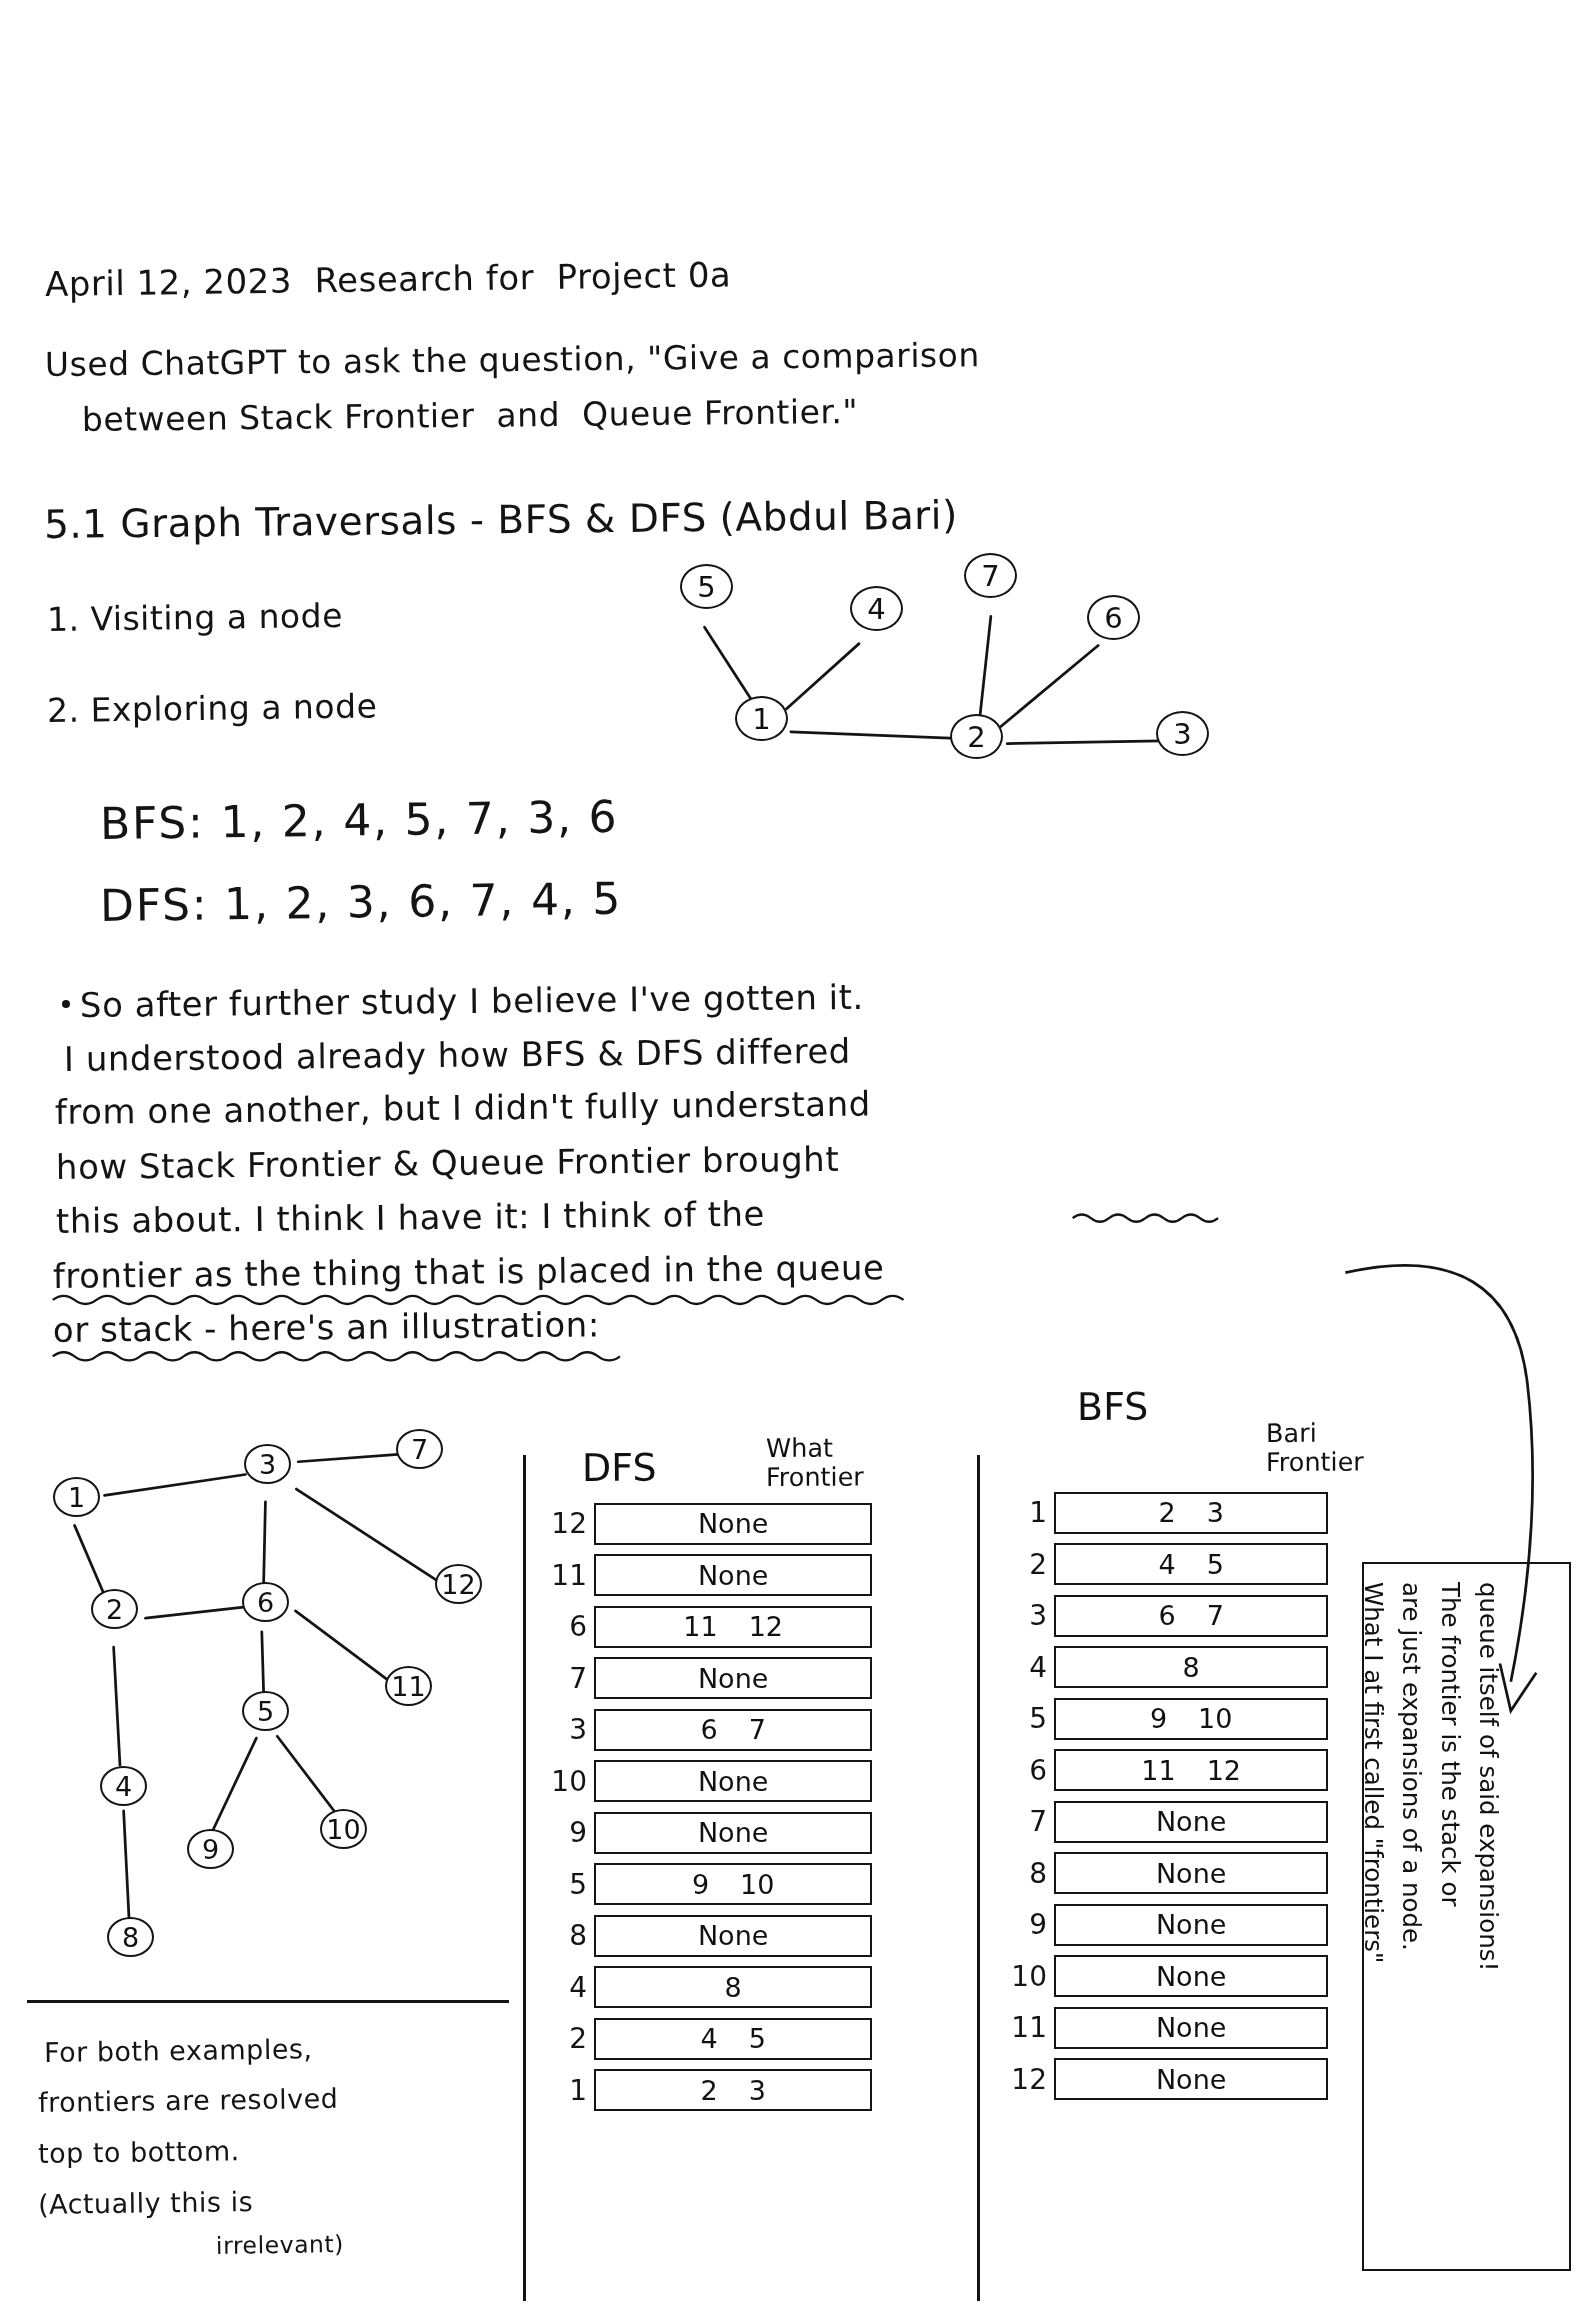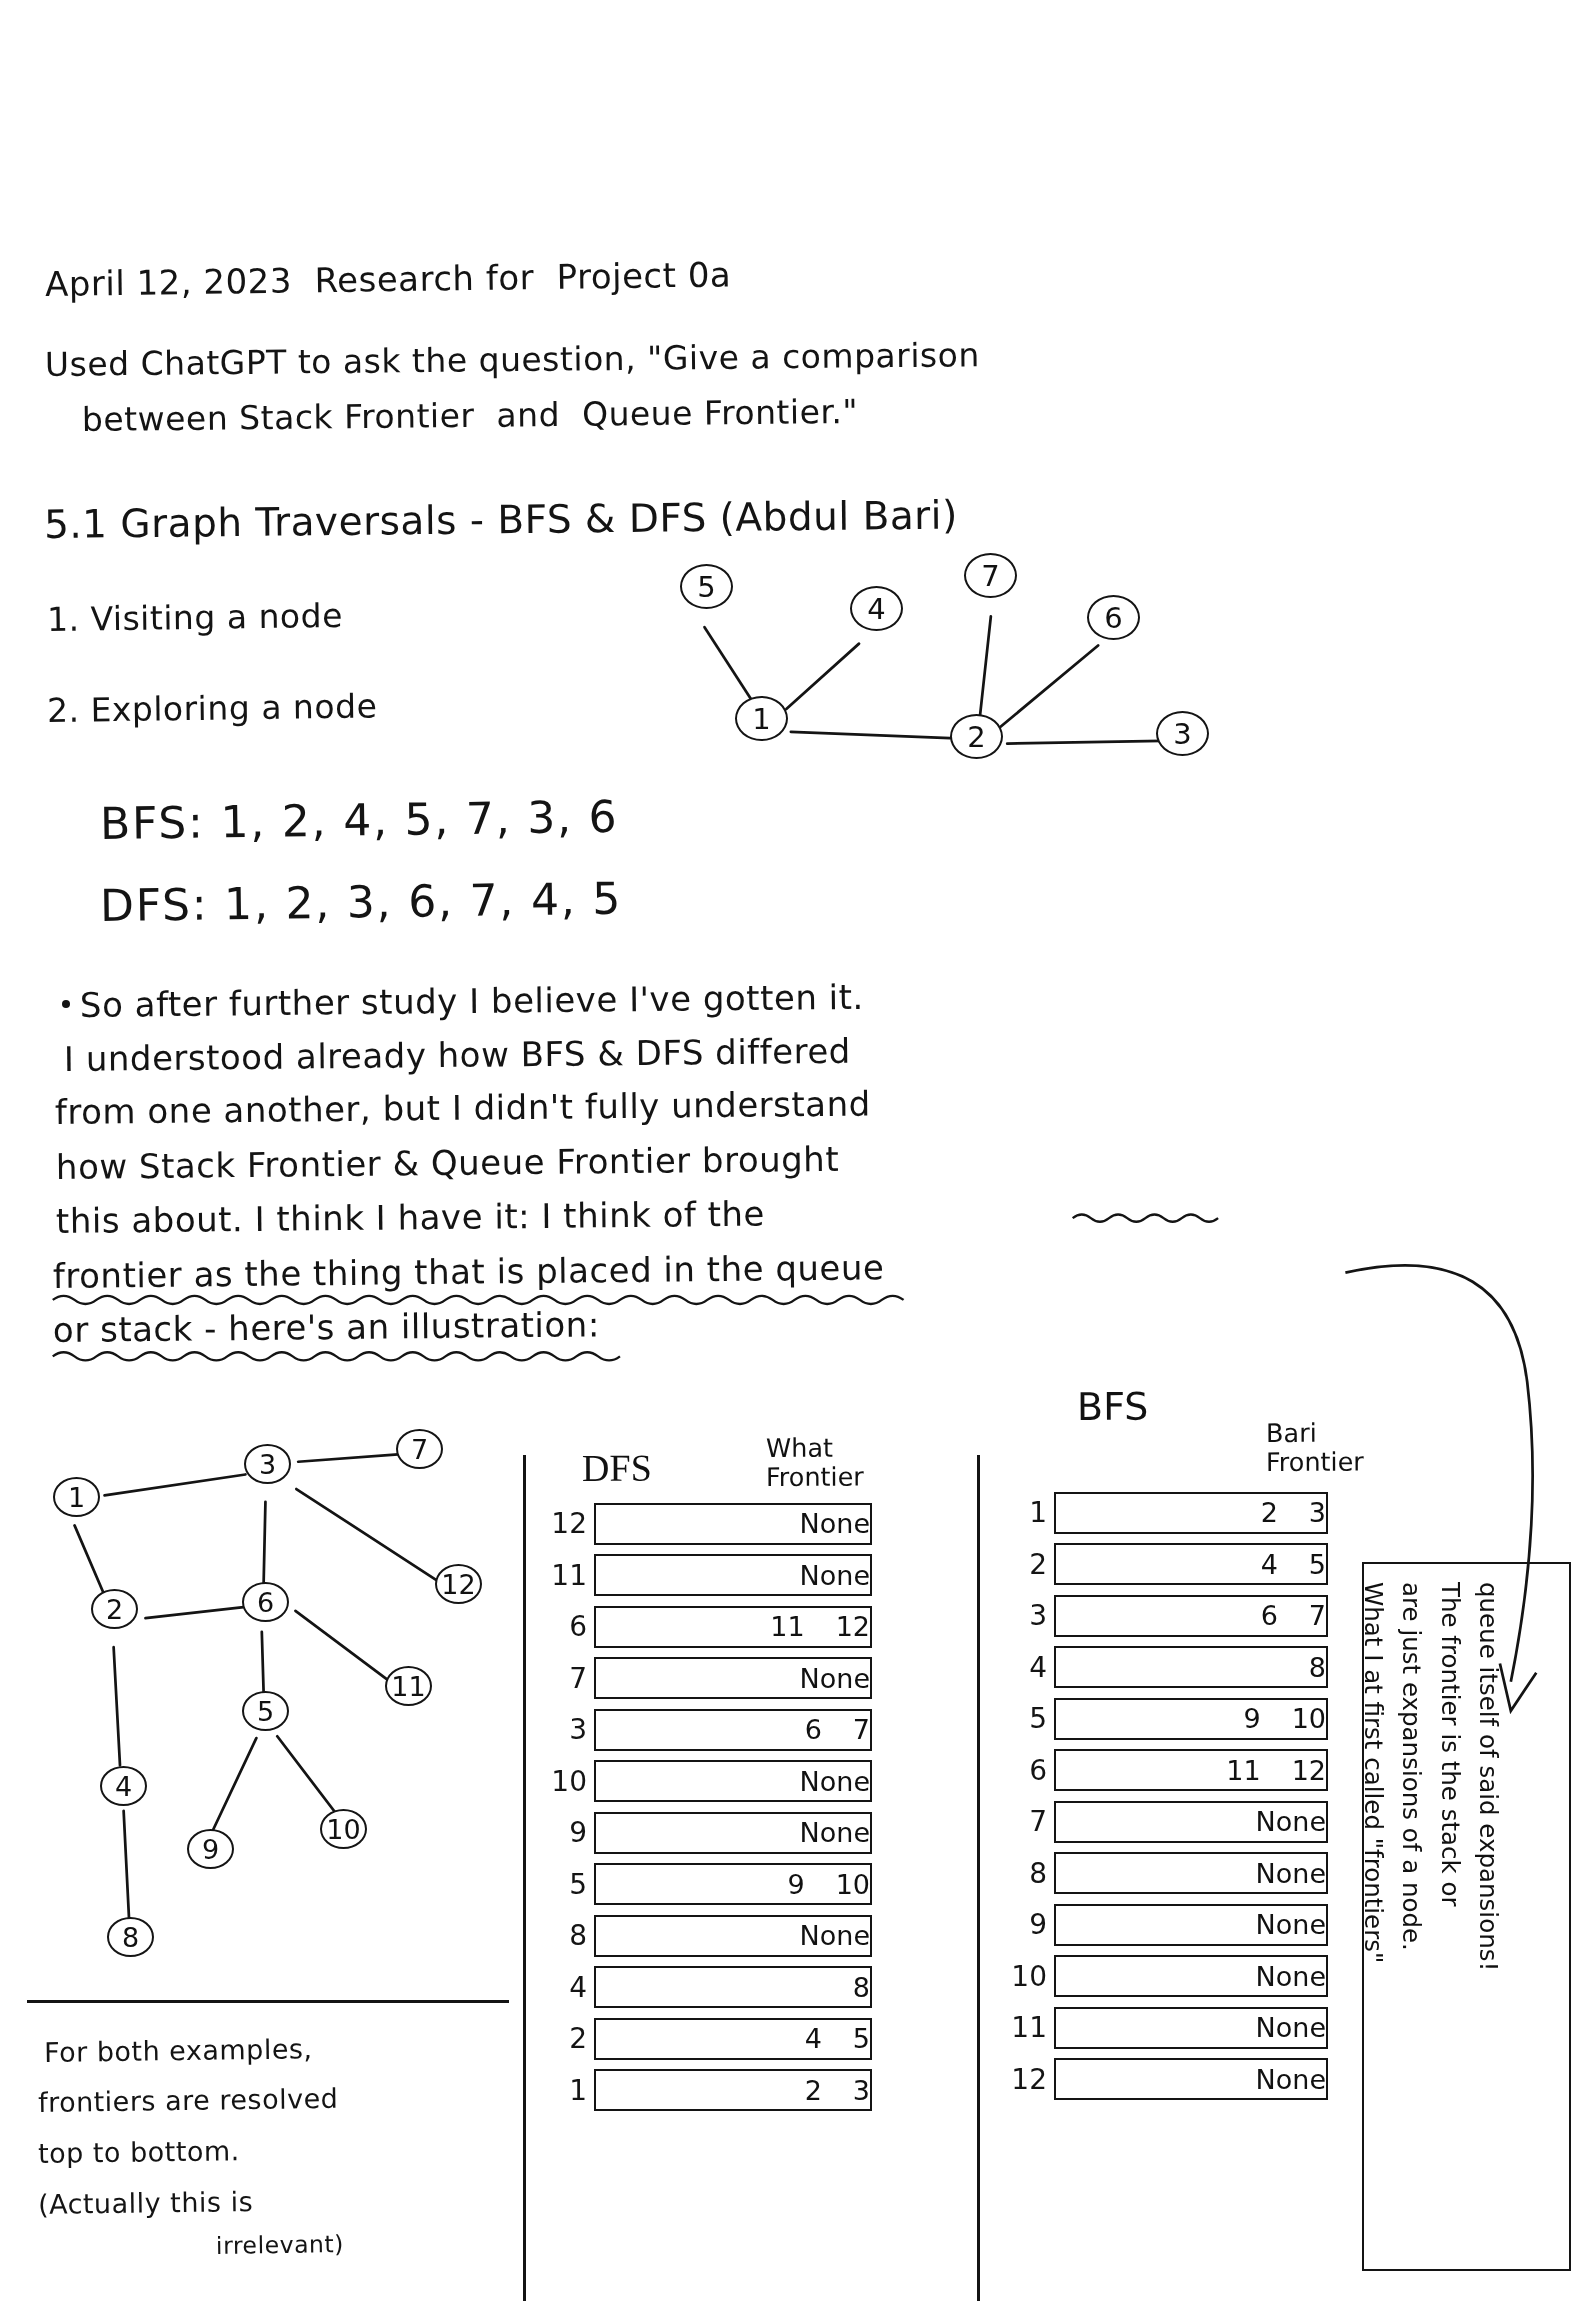--- a/index.html
+++ b/index.html
@@ -81,21 +81,21 @@
     font-size: 28px;
     font-family: "DejaVu Sans", sans-serif;
     color: #141414;
   }
   .frontier-box {
     flex: 1;
     border: 2.7px solid #141414;
     height: 42px;
     display: flex;
     align-items: center;
-    justify-content: flex-end;
+    justify-content: center;
     gap: 31px;
     font-size: 27px;
     box-sizing: border-box;
     background: #fff;
   }
   .frontier-box span { font-family: "DejaVu Sans", sans-serif; }
 
   .col-title { position: absolute; font-size: 38px; }
   .col-sub { position: absolute; font-size: 25.5px; line-height: 27px; }
 
@@ -226,21 +226,21 @@
 
   <div class="hw small r1" style="left:44px; top:2037px;">For both examples,</div>
   <div class="hw small r1" style="left:38px; top:2087px;">frontiers are resolved</div>
   <div class="hw small r1" style="left:38px; top:2138px;">top to bottom.</div>
   <div class="hw small r1" style="left:38px; top:2189px;">(Actually this is</div>
   <div class="hw small r1" style="left:136px; top:2233px; font-size:23.6px;">          irrelevant)</div>
 
   <div class="vline" style="left:523px; top:1455px; height:846px;"></div>
   <div class="vline" style="left:977px; top:1455px; height:846px;"></div>
 
-  <div class="col-title r0" style="left:582px; top:1446px;font-family:Liberation Serif, serif;">DFS</div>
+  <div class="col-title r0" style="left:582px; top:1446px;">DFS</div>
   <div class="col-sub r0" style="left:766px; top:1435px;">What</div>
   <div class="col-sub r0" style="left:766px; top:1464px;">Frontier</div>
 
   <div style="position:absolute; left:545px; top:1500px; width:327px;">
     <div class="frontier-row">
       <div class="frontier-idx">12</div>
       <div class="frontier-box">
         <span>None</span>
       </div>
     </div>

